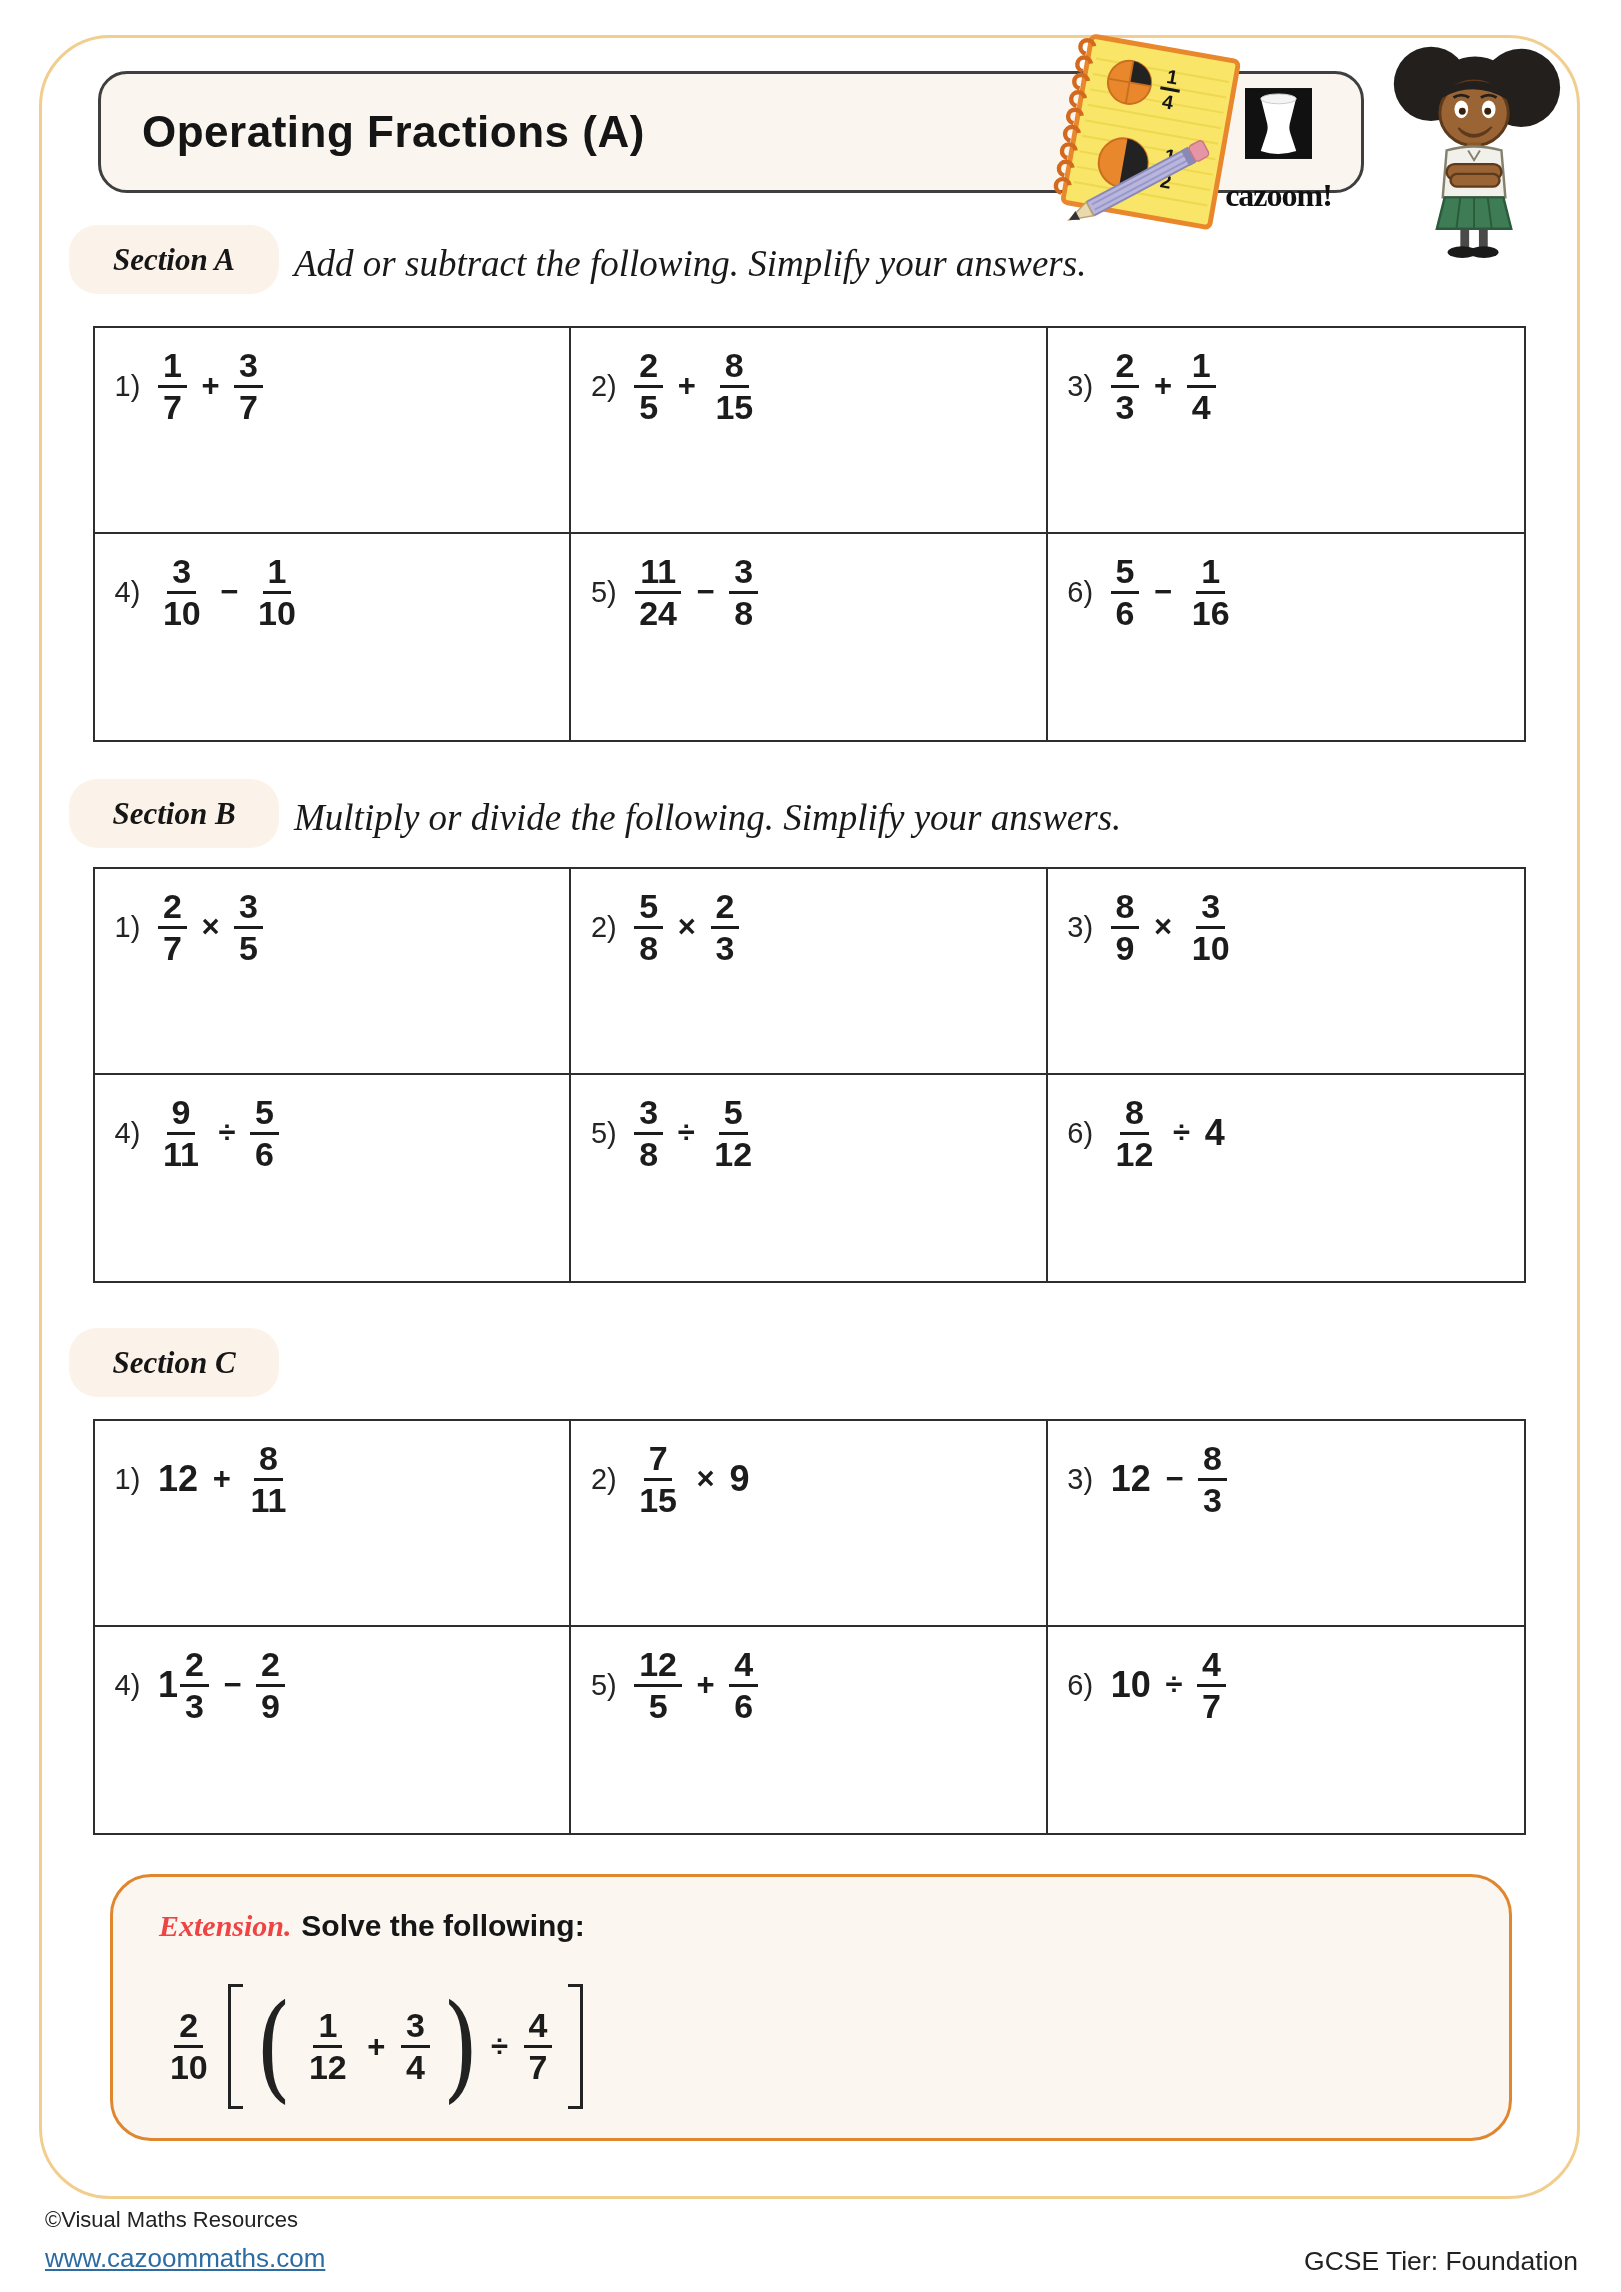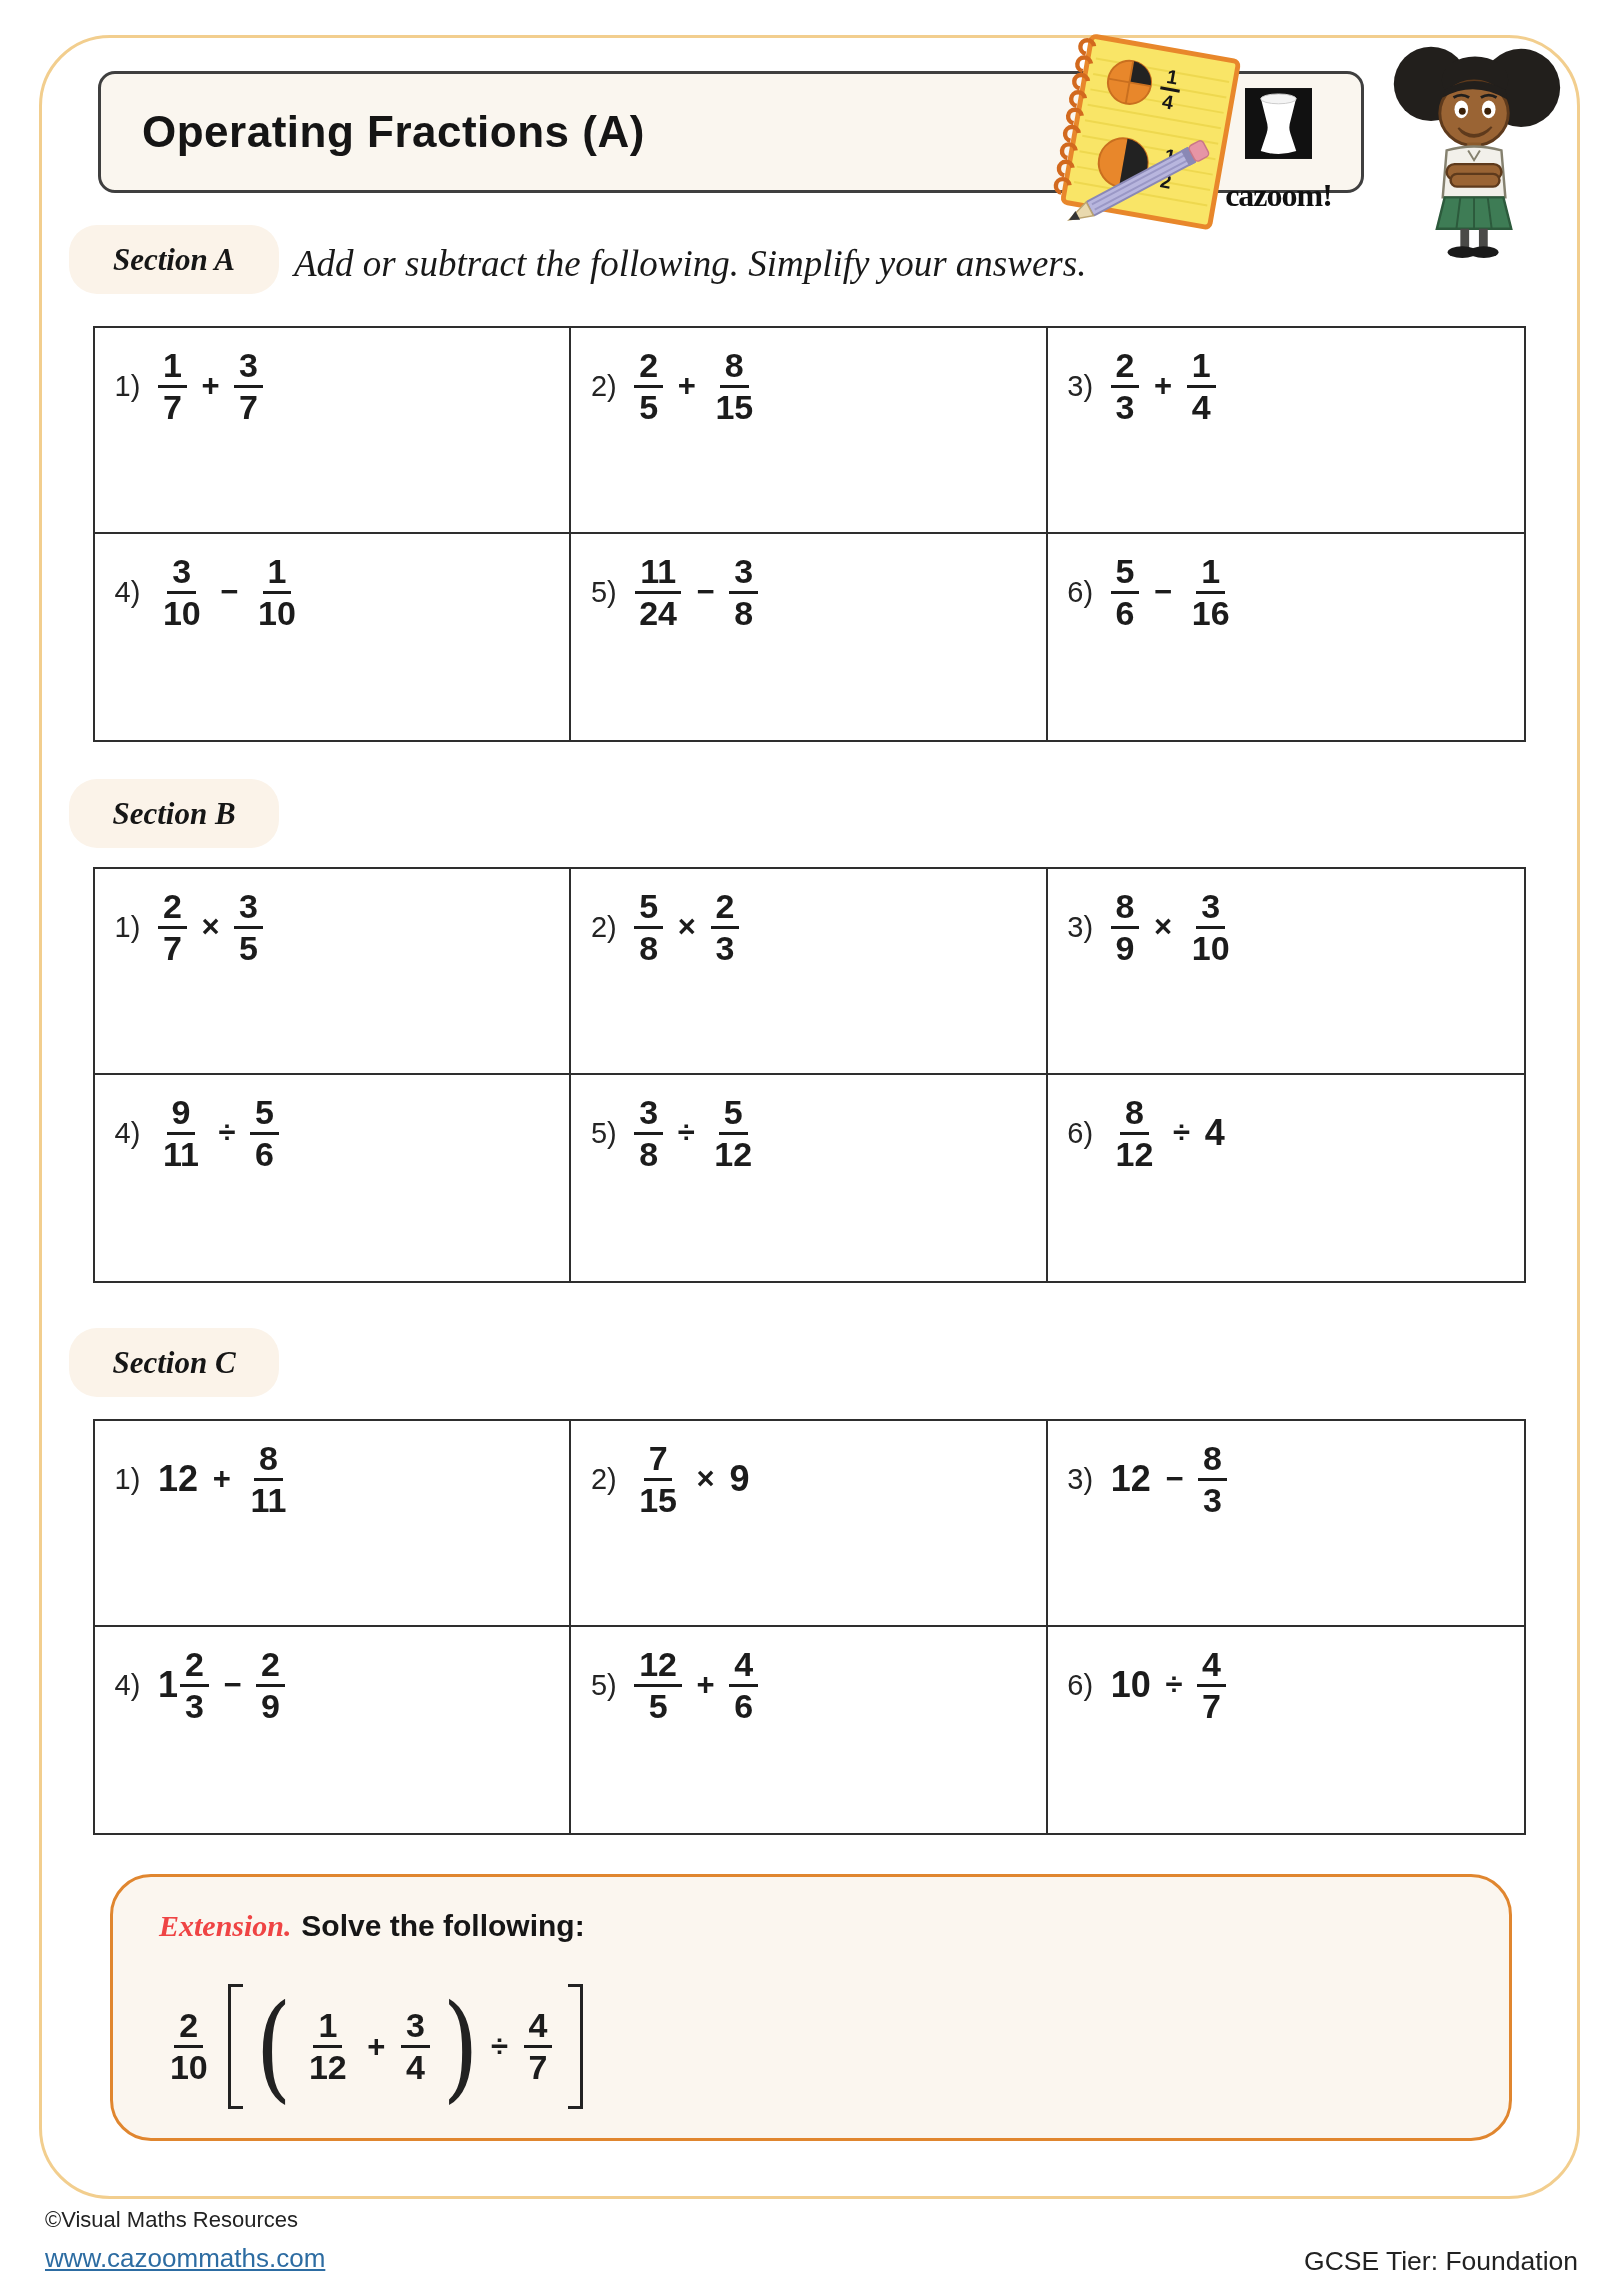--- a/index.html
+++ b/index.html
@@ -3,21 +3,21 @@
 <meta charset="utf-8">
 <style>
   html,body{margin:0;padding:0;background:#ffffff;}
   body{font-family:"Liberation Sans", sans-serif; color:#1c1c1c;}
   .page{position:relative;width:1621px;height:2293px;background:#ffffff;overflow:hidden;}
 
   .outer-border{position:absolute;left:39px;top:35px;width:1535px;height:2158px;
     border:3.9px solid #F2CE8E;border-radius:71px;}
 
   .title-bar{position:absolute;left:98px;top:71px;width:1266px;height:122px;box-sizing:border-box;
-    background:#FAF6EF;border:3.9px solid #3F3F3F;border-radius:17px;
+    background:#FAF6EF;border:3.9px solid #3F3F3F;border-radius:29px;
     display:flex;align-items:center;padding-left:41px;}
   .title-text{font-size:44px;font-weight:bold;color:#151515;letter-spacing:0.5px;}
 
   .nb-svg{position:absolute;left:1019px;top:35px;width:245px;height:206px;overflow:visible;}
   .logo{position:absolute;left:1213px;top:88px;width:131px;text-align:center;}
   .logo .drum{display:block;margin:0 auto;}
   .logo-text{display:block;margin-top:18px;font-family:"Liberation Serif",serif;font-weight:bold;
     font-size:32px;letter-spacing:-1px;color:#111;}
   .girl-svg{position:absolute;left:1374px;top:33px;width:204px;height:227px;overflow:visible;}
 
@@ -261,20 +261,21 @@
             <span class="frac">
               <span class="fn">1</span>
               <span class="fd">16</span>
             </span>
           </span>
         </div>
       </div>
     </div>
 
   <div class="section-label" style="top:779px">Section B</div>
+  <div class="instruction" style="top:796px">Multiply or divide the following. Simplify your answers.</div>
   <div class="ptable" style="top:867px">
       <div class="cell">
         <div class="inner">
           <span class="pnum">1)</span>
           <span class="expr">
             <span class="frac">
               <span class="fn">2</span>
               <span class="fd">7</span>
             </span>
             <span class="op">×</span>

